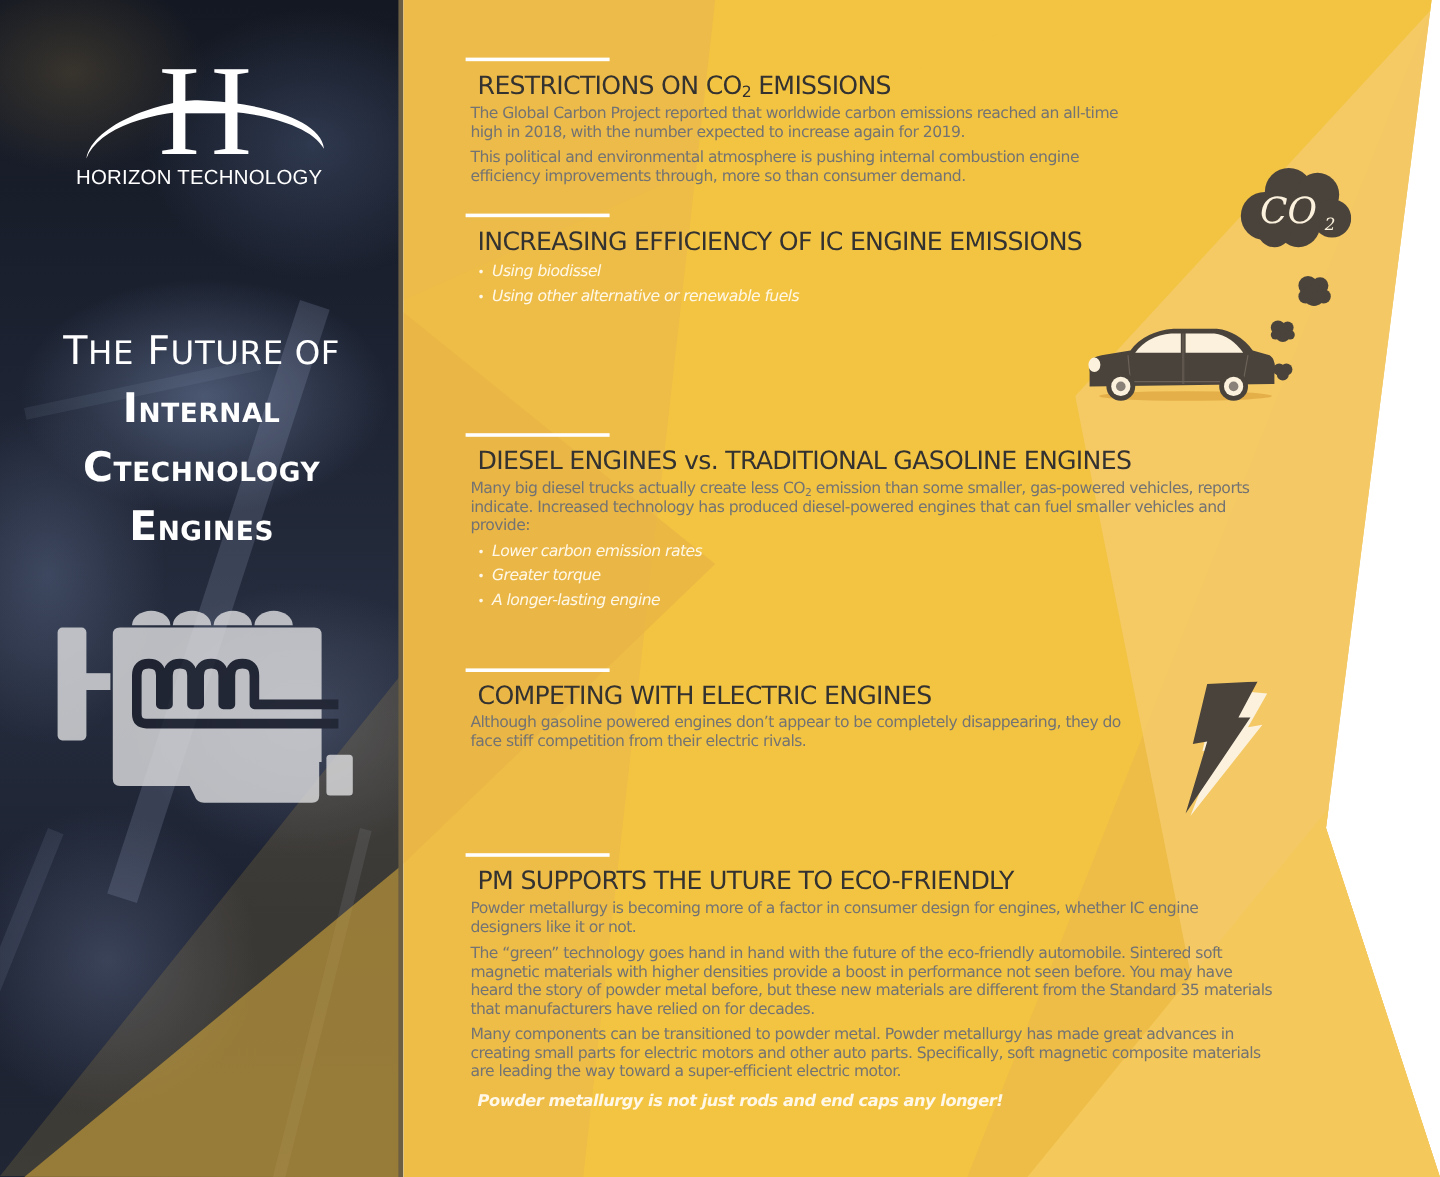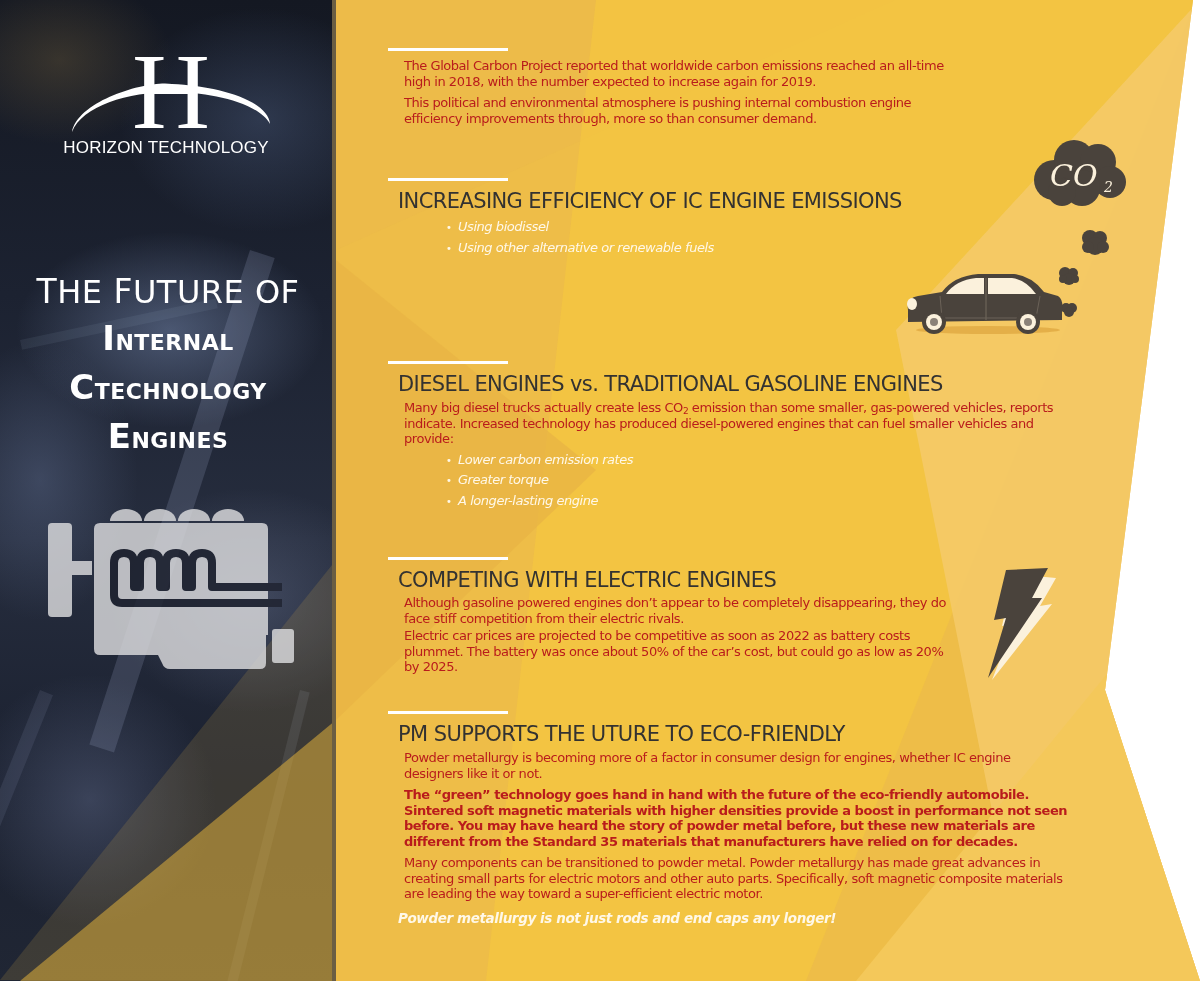--- a/index.html
+++ b/index.html
@@ -38,21 +38,21 @@
   .logo-text {
     position: absolute; left: 0; top: 138px; width: 340px; text-align: center;
     color: #ffffff; font-size: 17px; letter-spacing: 0.2px; font-family: "Liberation Sans", sans-serif;
   }
 
   .main-title {
     position: absolute; left: 0; top: 268px; width: 336px; text-align: center;
     color: #ffffff; font-family: "DejaVu Sans", sans-serif;
   }
   .main-title .line1 { font-size: 33px; font-weight: normal; letter-spacing: 0.5px; line-height: 48px; }
-  .main-title .line1 .small { font-size: 32px; }
+  .main-title .line1 .small { font-size: 27px; }
   .main-title .line2 { font-size: 34px; font-weight: bold; line-height: 45px; letter-spacing: 0.5px; }
   .main-title .line2 .small { font-size: 22px; }
 
   .engine-icon { position: absolute; left: 46px; top: 503px; width: 250px; height: 175px; opacity: 0.82; }
 
   
   .yellow-panel {
     position: absolute; left: 336px; top: 0; width: 864px; height: 981px;
     clip-path: polygon(0 0, 857px 0, 769px 690px, 864px 981px, 0 981px);
     background: #eebd48;
@@ -67,28 +67,28 @@
 
   .section { position: absolute; left: 388px; color: #3a3734; }
   .section .rule { width: 120px; height: 3px; background: #ffffff; margin-left: 0; margin-bottom: 7px; }
   .section h2 {
     font-family: "DejaVu Sans", sans-serif; font-weight: normal; font-size: 21px;
     letter-spacing: -0.6px; color: #333231; margin-left: 10px; line-height: 26px; white-space: nowrap;
   }
   .section h2 sub { font-size: 13px; vertical-align: -3px; line-height: 0; }
   .section p {
     font-family: "DejaVu Sans", sans-serif; font-size: 13px; line-height: 15.5px;
-    letter-spacing: -0.45px; color: #b91c1c; margin-left: 16px; margin-top: 3px;
+    letter-spacing: -0.45px; color: #737373; margin-left: 4px; margin-top: 3px;
   }
   .section p + p { margin-top: 6px; }
   .section p sub { font-size: 9px; vertical-align: -2px; line-height: 0; }
   .section ul { list-style: none; margin-left: 10px; margin-top: 3px; }
   .section li {
     font-family: "DejaVu Sans", sans-serif; font-style: italic; font-size: 13px;
-    color: #fff8e8; line-height: 19.5px; letter-spacing: -0.45px; margin-left: 48px;
+    color: #fff8e8; line-height: 19.5px; letter-spacing: -0.45px;
   }
   .section li .bullet { display: inline-block; width: 12px; font-style: normal; font-size: 10px; }
   .section .closing {
     font-family: "DejaVu Sans", sans-serif; font-style: italic; font-weight: bold;
     font-size: 13.5px; color: #fff8e8; margin-left: 10px; margin-top: 8px; letter-spacing: -0.4px;
   }
 
   .sec1 { top: 48px; width: 560px; }
   .sec2 { top: 178px; width: 680px; }
   .sec3 { top: 361px; width: 680px; }
@@ -159,20 +159,21 @@
 <div class="yellow-panel">
   <div class="shape yp-e"></div>
   <div class="shape yp-a"></div>
   <div class="shape yp-d"></div>
   <div class="shape yp-c"></div>
   <div class="shape yp-b"></div>
 </div>
 
 <div class="section sec1">
   <div class="rule"></div>
+  <h2><span>RESTRICTIONS ON CO</span><sub>2</sub><span> EMISSIONS</span></h2>
   <p>The Global Carbon Project reported that worldwide carbon emissions reached an all-time high in 2018, with the number expected to increase again for 2019.</p>
   <p>This political and environmental atmosphere is pushing internal combustion engine efficiency improvements through, more so than consumer demand.</p>
 </div>
 
 <div class="section sec2">
   <div class="rule"></div>
   <h2>INCREASING EFFICIENCY OF IC ENGINE EMISSIONS</h2>
   <ul>
     <li><span class="bullet">•</span><span>Using biodissel</span></li>
     <li><span class="bullet">•</span><span>Using other alternative or renewable fuels</span></li>
@@ -187,28 +188,27 @@
     <li><span class="bullet">•</span><span>Lower carbon emission rates</span></li>
     <li><span class="bullet">•</span><span>Greater torque</span></li>
     <li><span class="bullet">•</span><span>A longer-lasting engine</span></li>
   </ul>
 </div>
 
 <div class="section sec4">
   <div class="rule"></div>
   <h2>COMPETING WITH ELECTRIC ENGINES</h2>
   <p style="margin-top:2px;">Although gasoline powered engines don’t appear to be completely disappearing, they do face stiff competition from their electric rivals.</p>
-  <p style="margin-top:2px;">Electric car prices are projected to be competitive as soon as 2022 as battery costs plummet. The battery was once about 50% of the car’s cost, but could go as low as 20% by 2025.</p>
 </div>
 
 <div class="section sec5">
   <div class="rule"></div>
   <h2>PM SUPPORTS THE UTURE TO ECO-FRIENDLY</h2>
   <p style="width:640px;">Powder metallurgy is becoming more of a factor in consumer design for engines, whether IC engine designers like it or not.</p>
-  <p style="width:672px;font-weight:bold;">The “green” technology goes hand in hand with the future of the eco-friendly automobile. Sintered soft magnetic materials with higher densities provide a boost in performance not seen before. You may have heard the story of powder metal before, but these new materials are different from the Standard 35 materials that manufacturers have relied on for decades.</p>
+  <p style="width:672px;">The “green” technology goes hand in hand with the future of the eco-friendly automobile. Sintered soft magnetic materials with higher densities provide a boost in performance not seen before. You may have heard the story of powder metal before, but these new materials are different from the Standard 35 materials that manufacturers have relied on for decades.</p>
   <p style="width:672px;">Many components can be transitioned to powder metal. Powder metallurgy has made great advances in creating small parts for electric motors and other auto parts. Specifically, soft magnetic composite materials are leading the way toward a super-efficient electric motor.</p>
   <div class="closing">Powder metallurgy is not just rods and end caps any longer!</div>
 </div>
 
 <div class="illus" style="left:1030px;top:138px;width:96px;height:70px;">
   <svg width="96" height="70" viewBox="0 0 96 70">
     <g fill="#4a433c">
       <circle cx="24" cy="42" r="20"></circle>
       <circle cx="44" cy="22" r="20"></circle>
       <circle cx="68" cy="24" r="18"></circle>

